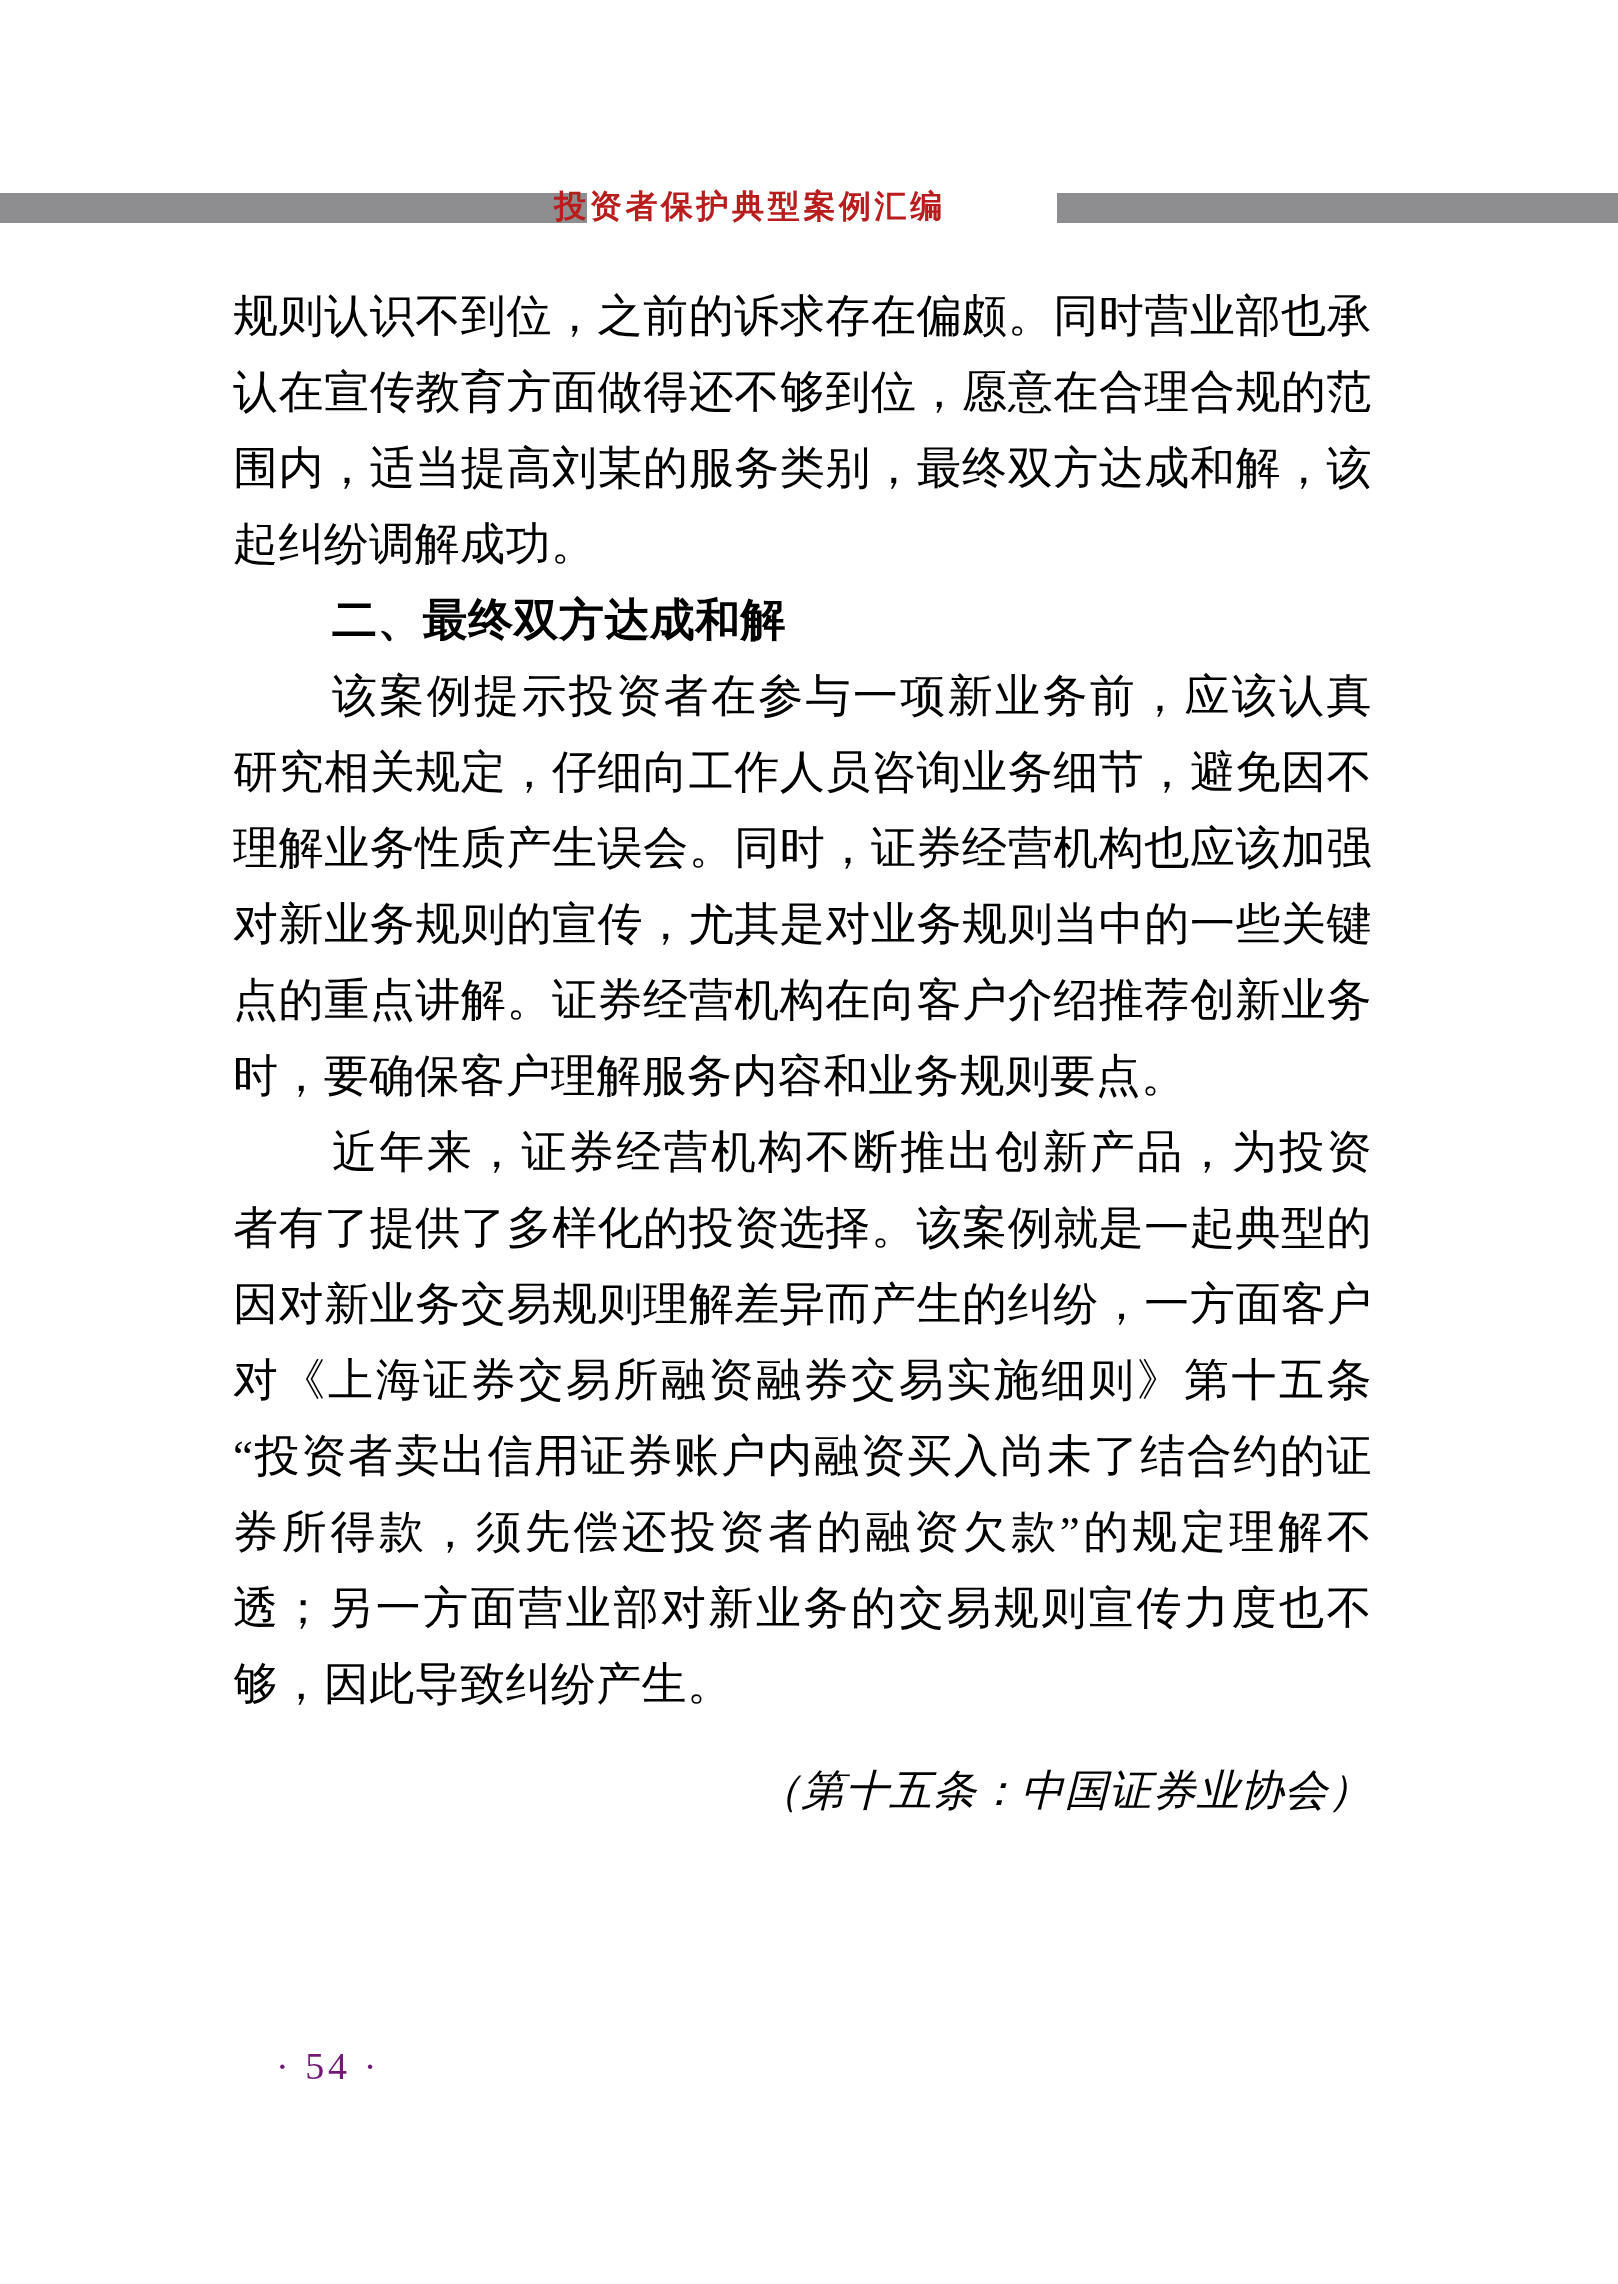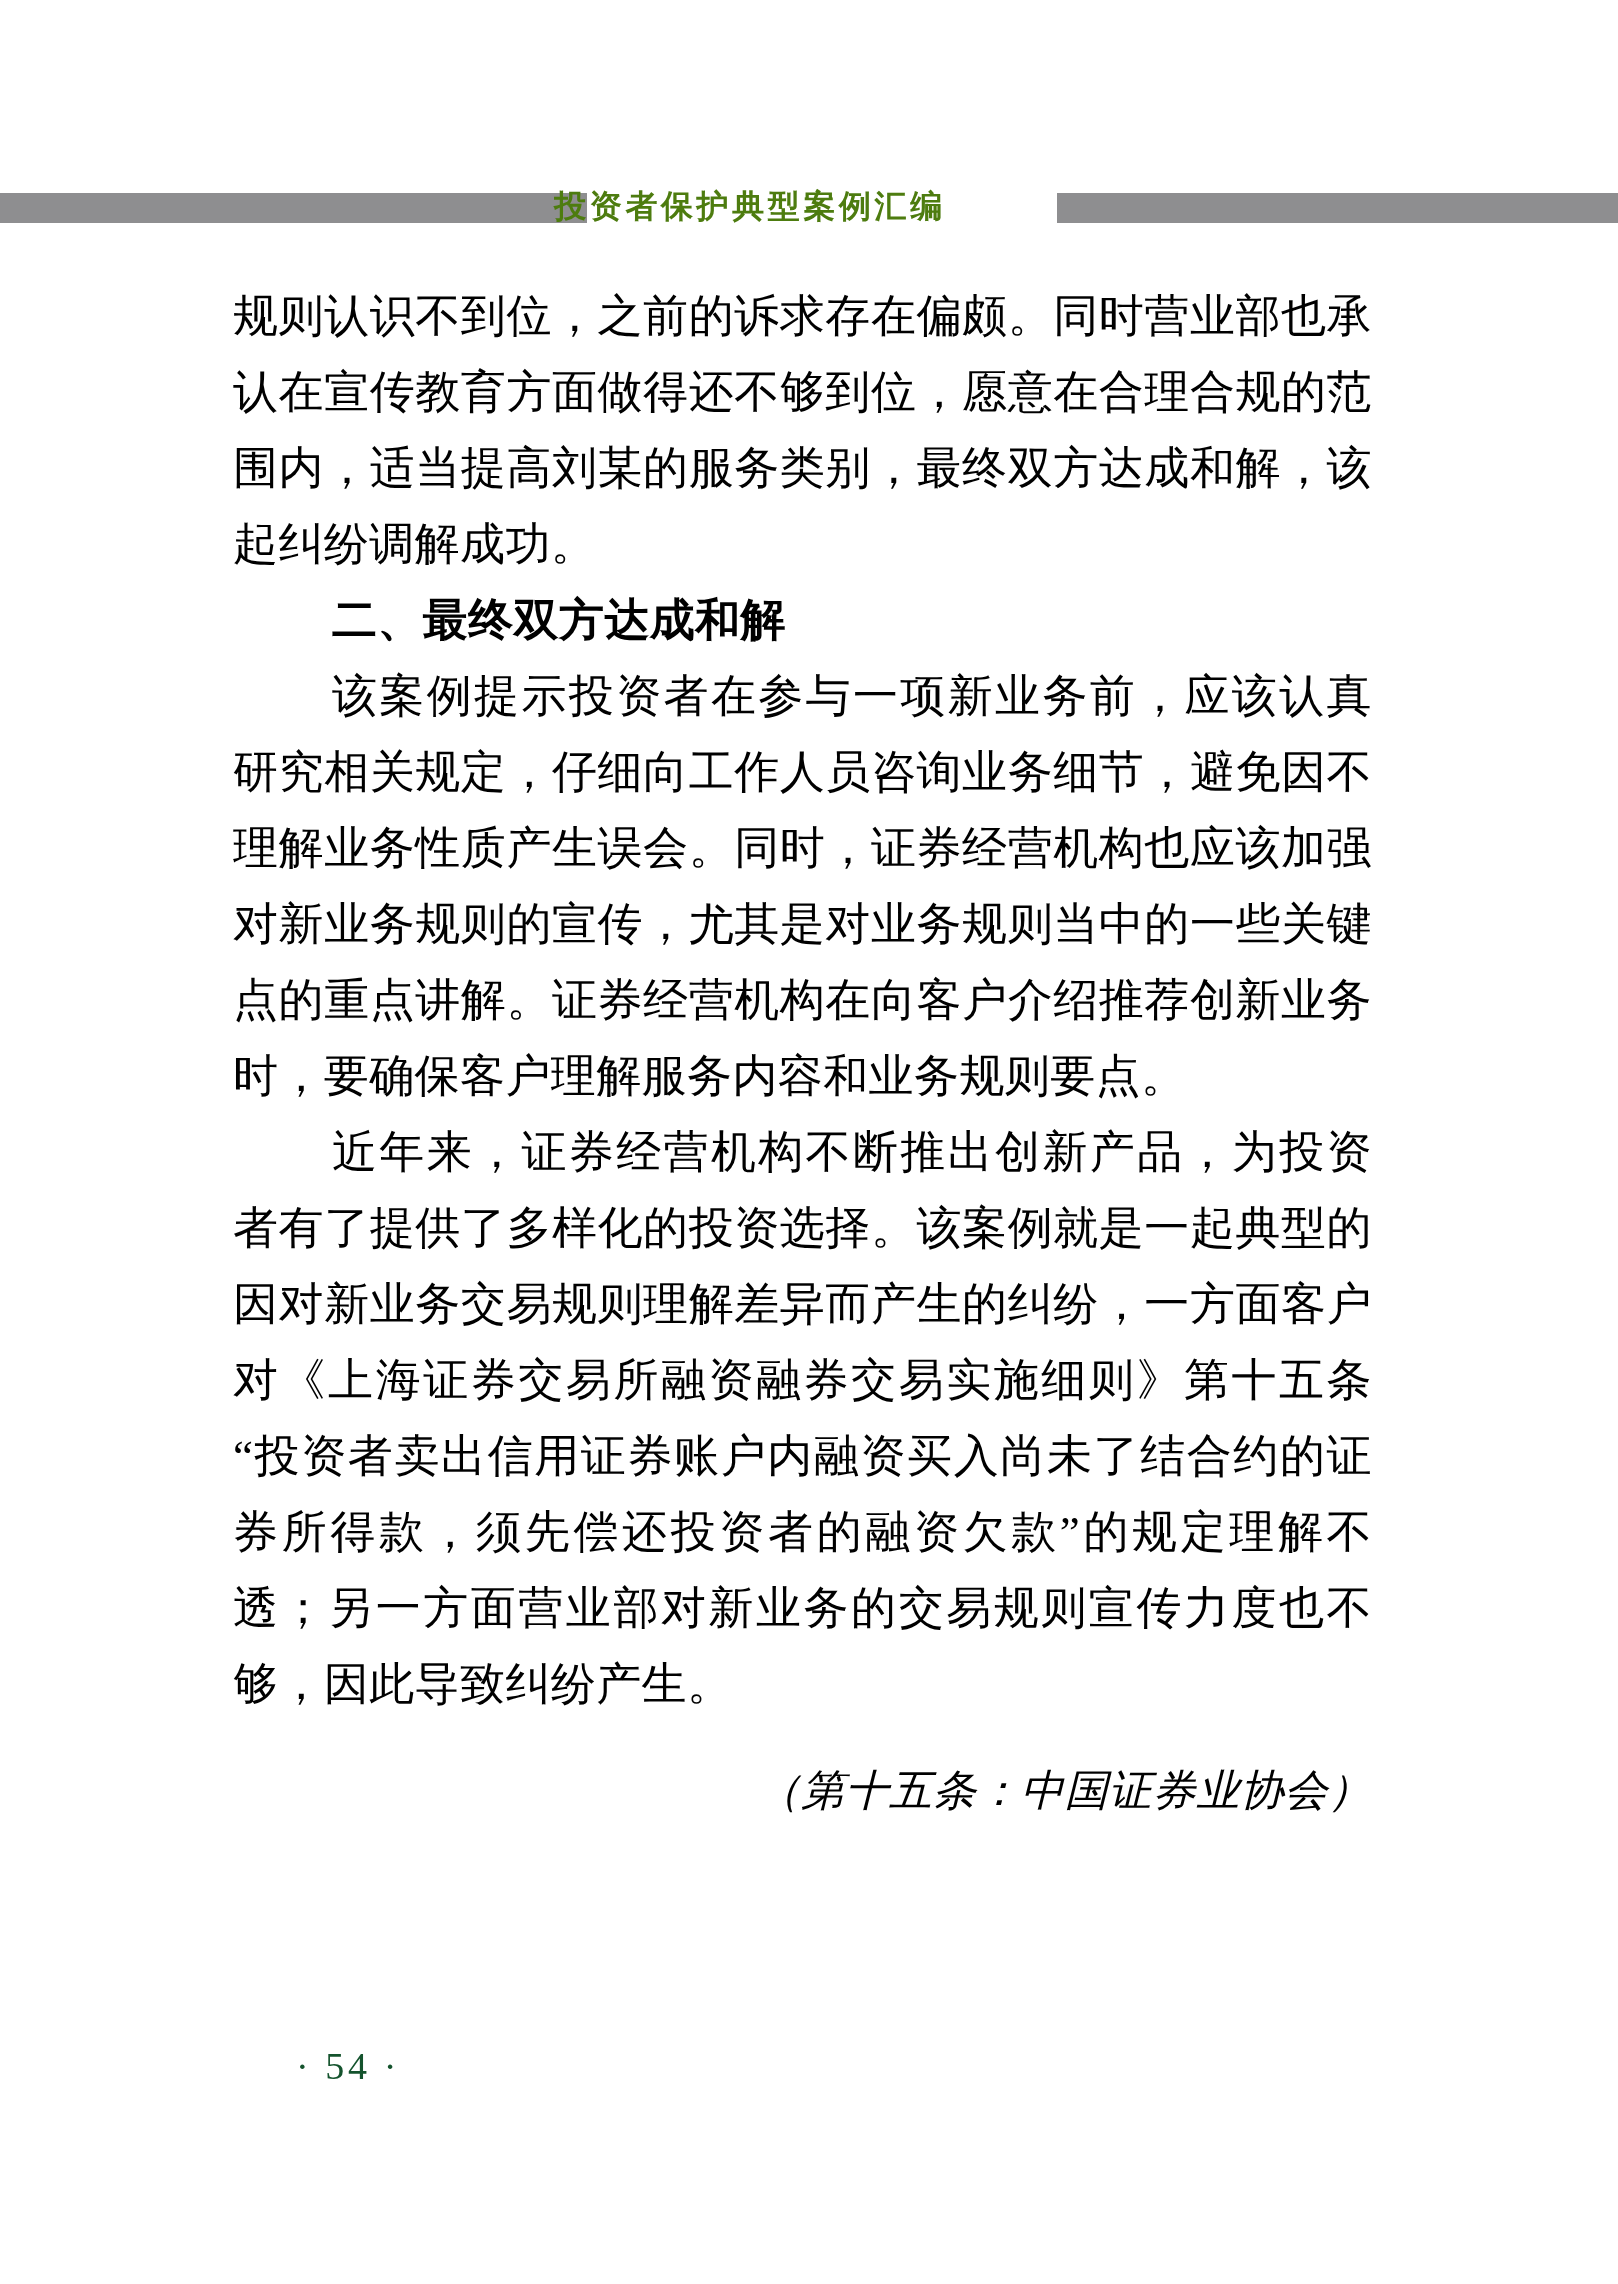--- a/index.html
+++ b/index.html
@@ -30,21 +30,21 @@
     position: absolute;
     top: 183px;
     left: 0;
     width: 1500px;
     text-align: center;
     font-family: "Liberation Sans", "DejaVu Sans", sans-serif;
     font-weight: bold;
     font-size: 32px;
     line-height: 47px;
     letter-spacing: 3.6px;
-    color: #4d7c0f;
+    color: #b91c1c;
   }
 
   
   .text-column {
     position: absolute;
     left: 233px;
     top: 278px;
     width: 1139px;
   }
   .body-p {
@@ -70,26 +70,26 @@
     font-size: 43px;
     line-height: 76px;
     text-align: right;
     font-style: italic;          
     letter-spacing: 0.9px;
   }
 
   
   .page-number {
     position: absolute;
-    left: 296px;
+    left: 276px;
     top: 2044px;
     font-size: 38px;
     line-height: 45px;
     letter-spacing: 3.6px;
-    color: #14532d;
+    color: #701a75;
   }
 </style>
 </head>
 <body>
 
 <div class="page">
 
   <div class="header-bar left"></div>
   <div class="header-bar right"></div>
   <div class="header-title">投资者保护典型案例汇编</div>

